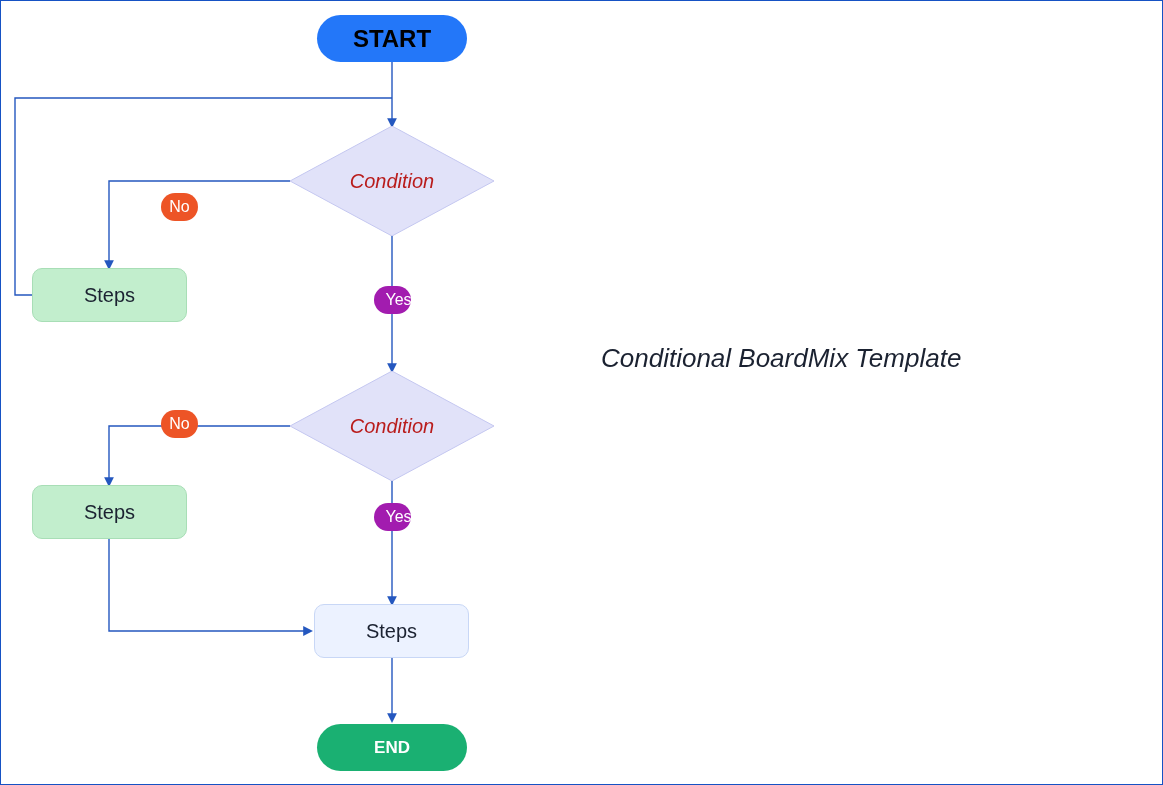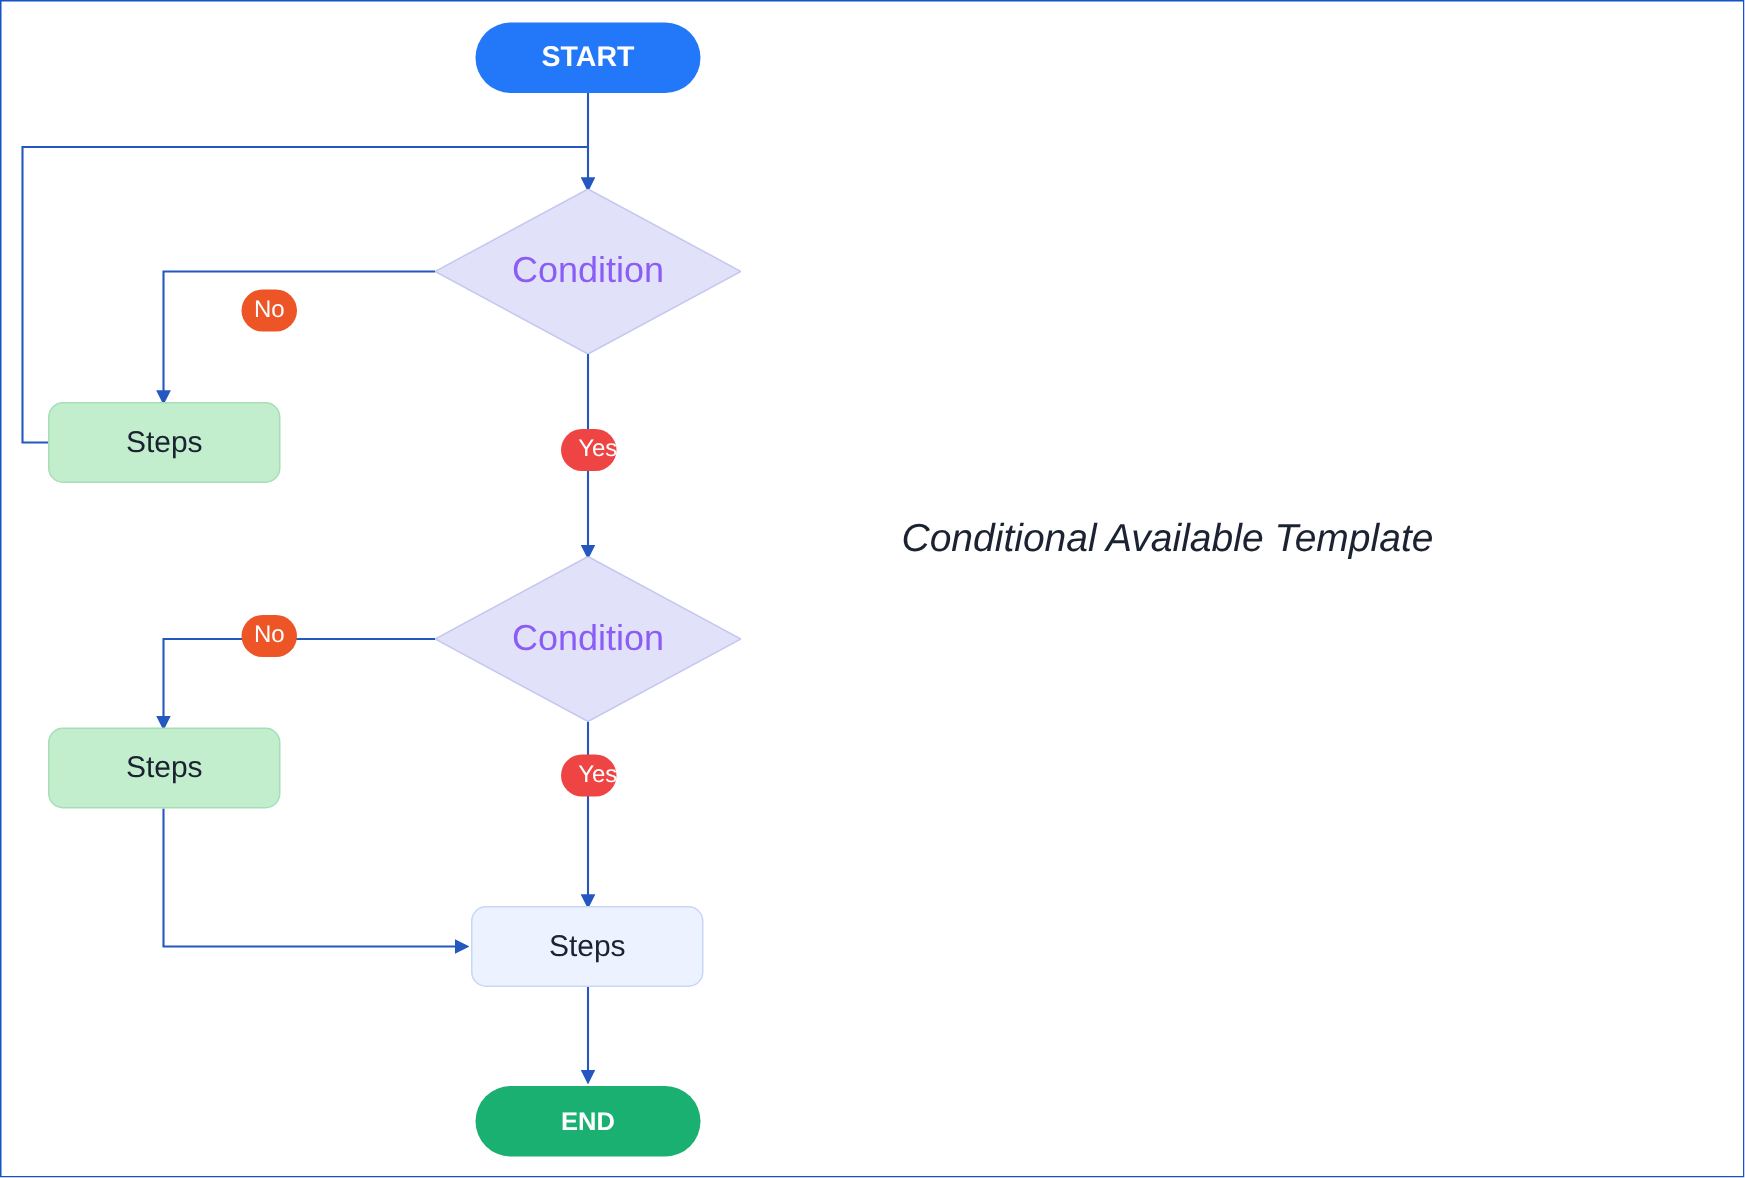--- a/index.html
+++ b/index.html
@@ -15,39 +15,39 @@
       display: flex;
       align-items: center;
       justify-content: center;
       text-align: center;
     }
     
     .start-node {
       left: 316px; top: 14px;
       width: 150px; height: 47px;
       background: #2377F9;
-      color: #ffffff;
+      color: #000000;
       font-weight: 700;
-      font-size: 19px;
+      font-size: 24px;
       border-radius: 24px;
     }
     
     .end-node {
       left: 316px; top: 723px;
       width: 150px; height: 47px;
       background: #1AB072;
       color: #fff;
       font-weight: 700;
       font-size: 17px;
       border-radius: 24px;
     }
     
     .diamond-wrap { width: 204px; height: 110px; }
     .diamond-wrap svg { position: absolute; left:0; top:0; }
-    .diamond-label { position: relative; color: #8b5cf6; font-size: 24px; }
+    .diamond-label { position: relative; color: #b91c1c; font-size: 20px; font-style: italic; }
     
     .process-green {
       width: 155px; height: 54px;
       background: #C2EECD;
       border: 1px solid #A8DEB6;
       border-radius: 10px;
       color: #1B2231;
       font-size: 20px;
     }
     .process-light {
@@ -60,21 +60,21 @@
     }
     
     .tag {
       width: 37px; height: 28px;
       color: #fff;
       font-size: 16px;
       border-radius: 14px;
       font-weight: 500;
     }
     .tag-no { background: #ED5426; }
-    .tag-yes { background: #ef4444; padding-left: 12px; }
+    .tag-yes { background: #a21caf; padding-left: 12px; }
     
     .caption {
       position: absolute;
       left: 600px; top: 340px;
       font-size: 26px;
       color: #1B2231;
       line-height: 1.35;
     }
     .caption .line1 { font-style: italic; font-weight: 500; }
     .caption .brand { font-weight: 700; }
@@ -156,16 +156,16 @@
 
   <div class="shape process-light" style="left:313px; top:603px;">
     <span>Steps</span>
   </div>
 
   <div class="shape end-node">
     <span>END</span>
   </div>
 
   <div class="caption">
-    <div class="line1">Conditional Available Template</div>
+    <div class="line1">Conditional BoardMix Template</div>
   </div>
 
 </div>
 
 </body></html>

